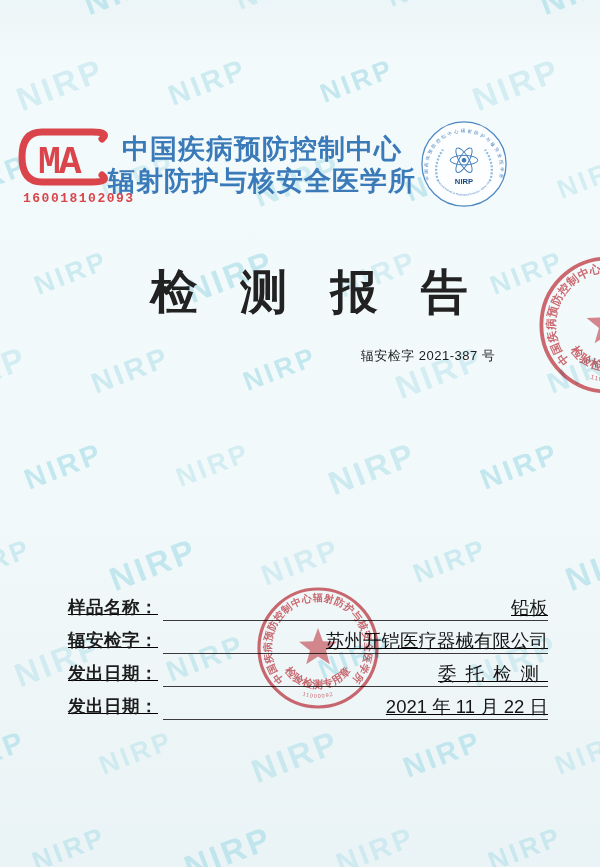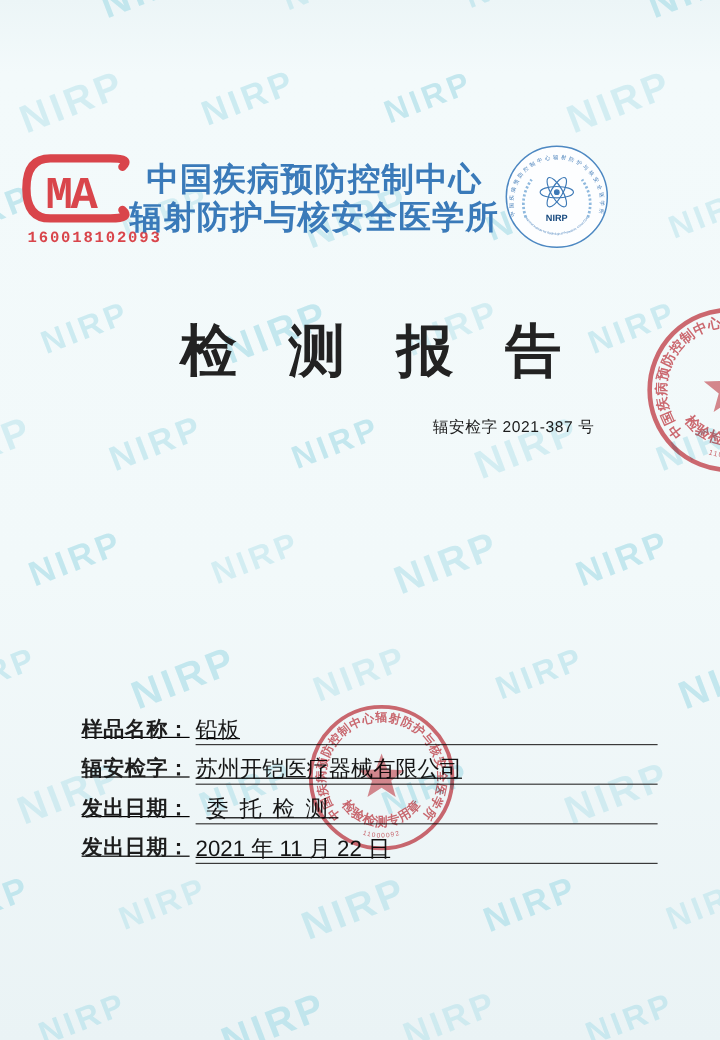--- a/index.html
+++ b/index.html
@@ -28,21 +28,21 @@
   .report-title{position:absolute;left:0;top:261px;width:600px;text-align:center;z-index:3;
     font-size:47px;font-weight:700;color:#222;letter-spacing:0.92em;text-indent:0.92em;
     padding-left:18px;box-sizing:border-box;}
   .report-no{position:absolute;left:338px;top:347px;width:180px;text-align:center;z-index:3;
     font-size:13px;color:#1c1c1c;font-weight:500;letter-spacing:0.5px;}
   
   .form-area{position:absolute;left:68px;top:588px;width:480px;z-index:2;}
   .frow{display:flex;align-items:flex-end;height:33px;text-decoration:underline;}
   .flabel{width:95px;font-size:17.5px;font-weight:600;color:#1d1d1d;white-space:nowrap;
     padding-bottom:2px;letter-spacing:0.5px;}
-  .fvalue{flex:1;border-bottom:1.6px solid #3a3a3a;text-align:left;
+  .fvalue{flex:1;border-bottom:1.6px solid #3a3a3a;text-align:right;
     font-size:18.5px;color:#151515;font-weight:500;padding-bottom:1px;line-height:22px;}
   .frow:nth-child(3) .fvalue{letter-spacing:9px;text-indent:9px;margin-top:44px;}
   
   .stamp{position:absolute;z-index:4;mix-blend-mode:multiply;opacity:0.85;}
   .stamp-right{left:538px;top:255px;}
   .stamp-center{left:256px;top:586px;}
   .stamp text, .stamp textPath{font-family:"Liberation Sans","DejaVu Sans",sans-serif;}
   
   .emblem text,.emblem textPath{font-family:"Liberation Sans","DejaVu Sans",sans-serif;}
 </style>

